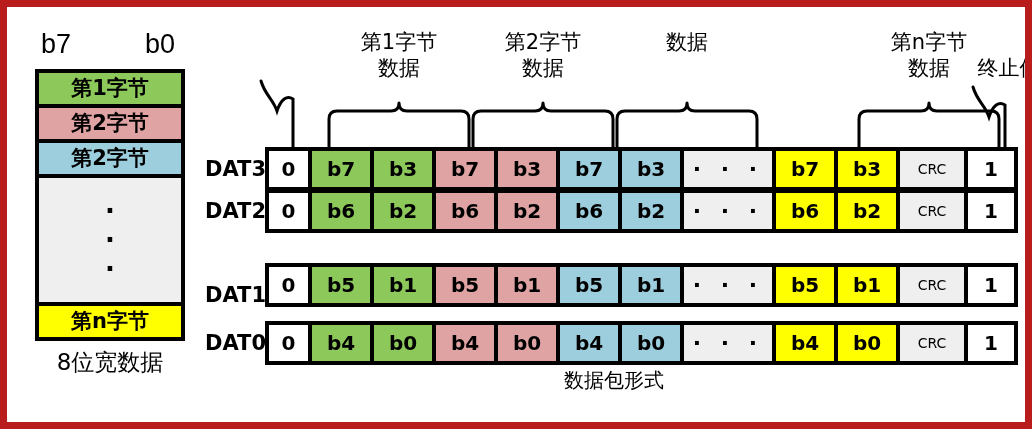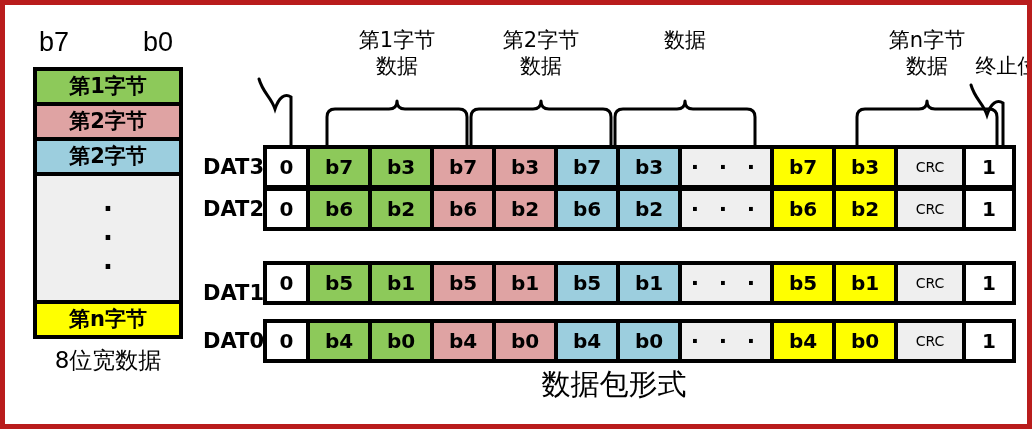--- a/index.html
+++ b/index.html
@@ -5,21 +5,21 @@
   html,body{margin:0;padding:0;background:#ffffff;}
   body{
     font-family:"Liberation Sans","DejaVu Sans",sans-serif;
     -webkit-font-smoothing:antialiased;
   }
   #root{
     position:relative;
     width:1032px;
     height:429px;
     box-sizing:border-box;
-    border:5px solid #b91c1c;
+    border:7px solid #b91c1c;
     background:#fff;
     overflow:hidden;
   }
 
   
   #left-panel{
     position:absolute;
     left:28px; top:22px;
     width:150px;
   }
@@ -145,21 +145,21 @@
     font-family:"DejaVu Sans","Liberation Serif",sans-serif;
     white-space:nowrap;
   }
   .ann-label.two-line{line-height:26px;}
 
   #bottom-caption{
     position:absolute;
     left:196px; right:0;
     top:360px;
     text-align:center;
-    font-size:29px;
+    font-size:20px;
     color:#000;
     font-family:Liberation Serif, serif;
   }
 </style>
 </head>
 <body>
 
 <div id="root">
 
   <div id="left-panel">

